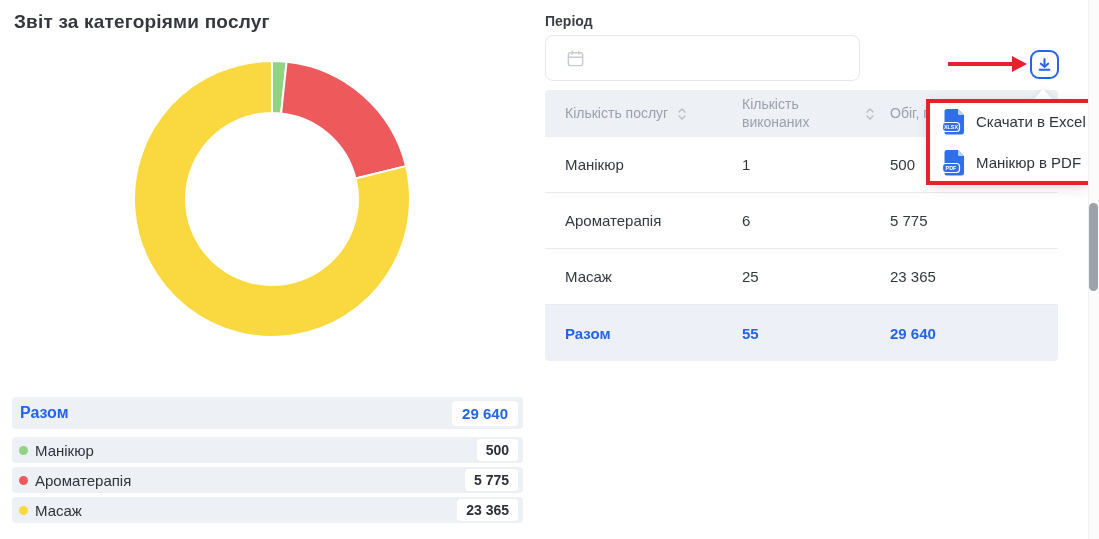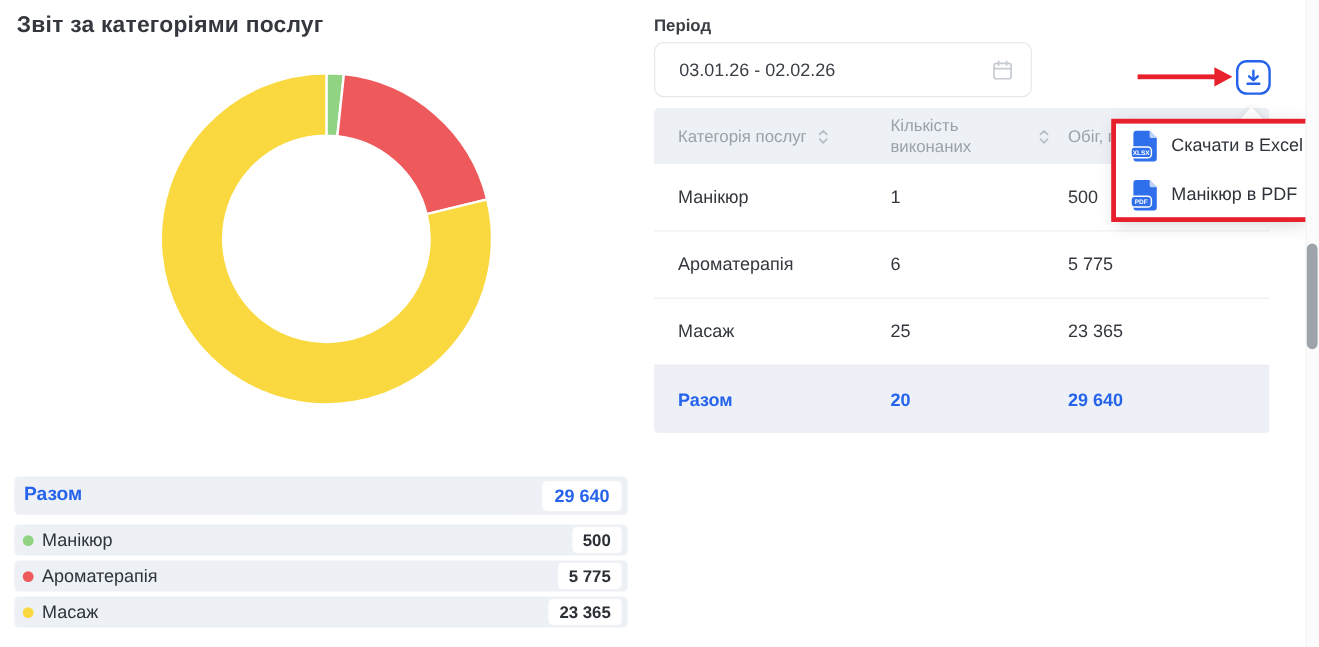--- a/index.html
+++ b/index.html
@@ -102,33 +102,32 @@
         <div class="legend-row">
           <span class="dot" style="background: rgb(249, 217, 63);"></span>
           <span class="lbl">Масаж</span>
           <span class="badge">23 365</span>
         </div>
       </div>
   </div>
 
   <div class="period-label">Період</div>
   <div class="period-input">
-    <span class="val">03.01.26 - 02.02.26</span>
     <span style="display:flex;">
       <svg width="19" height="19" viewBox="0 0 20 20" fill="none" stroke="#C7CBD3" stroke-width="1.5" stroke-linecap="round">
         <rect x="2.5" y="4" width="15" height="13.5" rx="2"></rect>
         <path d="M6.5 2.2 v3.4 M13.5 2.2 v3.4 M2.5 8.7 h15"></path>
       </svg>
     </span>
   </div>
 
   <div class="table">
     <div class="trow thead">
       <div class="th">
-        <span>Категорія послуг</span>
+        <span>Кількість послуг</span>
         <span style="display:flex;">
           <svg width="10" height="14" viewBox="0 0 10 14" fill="none" stroke="#B7BDC7" stroke-width="1.4" stroke-linecap="round" stroke-linejoin="round">
             <path d="M2 5 L5 2 L8 5"></path>
               <path d="M2 9 L5 12 L8 9"></path>
           </svg>
         </span>
       </div>
       <div class="th">
         <span class="wrap">Кількість виконаних</span>
         <span style="display:flex;margin-left:22px;">
@@ -154,21 +153,21 @@
           <div class="td">5 775</div>
         </div>
         <div class="trow tbody-row">
           <div class="td">Масаж</div>
           <div class="td">25</div>
           <div class="td">23 365</div>
         </div>
       </div>
     <div class="trow total-row">
       <div class="td">Разом</div>
-      <div class="td">20</div>
+      <div class="td">55</div>
       <div class="td">29 640</div>
     </div>
   </div>
 
   <div class="red-arrow-line"></div>
   <div class="red-arrow-head"></div>
   <button class="download-btn">
     <span style="display:flex;">
       <svg width="17" height="17" viewBox="0 0 16 16" fill="none" stroke="#2563EB" stroke-width="1.9" stroke-linecap="round" stroke-linejoin="round">
         <path d="M8 2.8 v7"></path>

